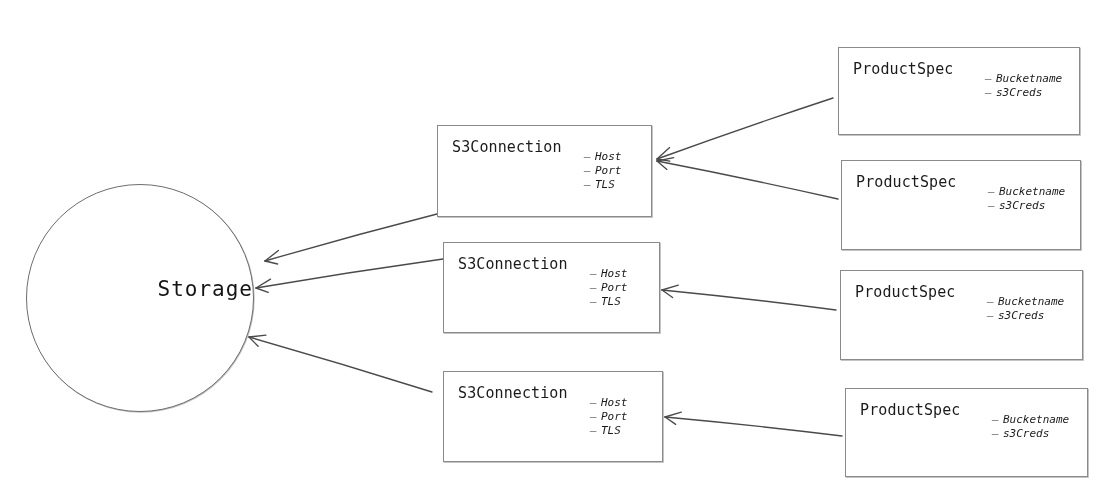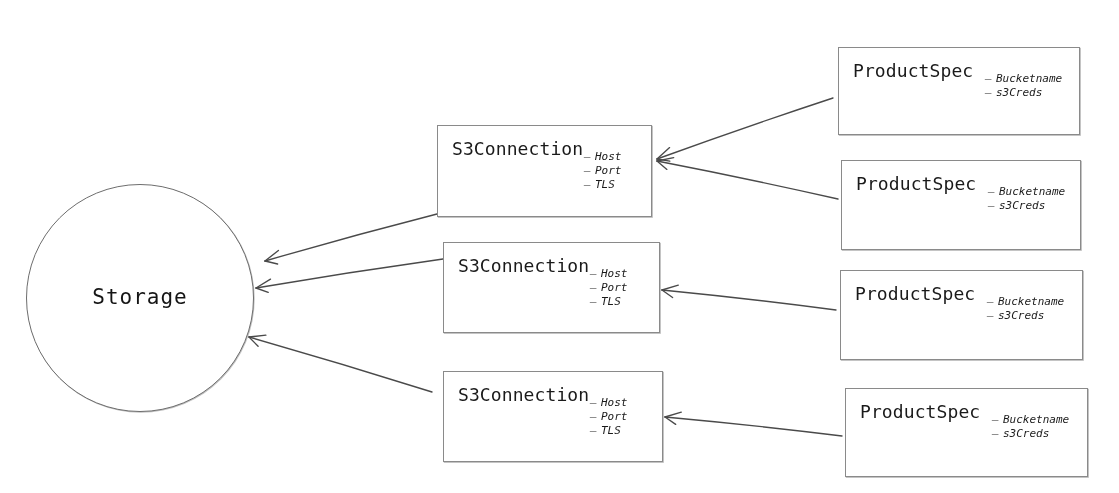--- a/index.html
+++ b/index.html
@@ -27,21 +27,21 @@
     position: absolute;
     box-sizing: border-box;
     background: #ffffff;
     border: 1.3px solid #8a8a8a;
     box-shadow: 0.8px 0.8px 0 0 rgba(120,120,120,0.55);
   }
   .node-title {
     position: absolute;
     left: 14px;
     top: 12px;
-    font-size: 18px;
+    font-size: 15px;
     color: #1a1a1a;
     letter-spacing: 0.1px;
     white-space: nowrap;
   }
   .node-attrs {
     position: absolute;
     left: 146px;
     top: 24px;
     font-size: 11px;
     line-height: 14px;
@@ -111,21 +111,21 @@
         <path d="M662,290 L672.6,297.5" fill="none" stroke="#4a4a4a" stroke-width="1.35" stroke-linecap="round"></path>
       </g>
       <g>
         <path d="M842,436 Q753.6,425.1 665,417" fill="none" stroke="#4a4a4a" stroke-width="1.35" stroke-linecap="round"></path>
         <path d="M665,417 L681.3,412.1" fill="none" stroke="#4a4a4a" stroke-width="1.35" stroke-linecap="round"></path>
         <path d="M665,417 L675.7,424.4" fill="none" stroke="#4a4a4a" stroke-width="1.35" stroke-linecap="round"></path>
       </g>
     </svg>
 
   <div class="circle-node" id="storage-node" style="left: 26px; top: 184px; width: 228px; height: 228px;">
-    <div class="circle-label" id="storage-label" style="top: 100px;">Storage</div>
+    <div class="circle-label" id="storage-label" style="top: 92px; text-align: right;">Storage</div>
   </div>
 
   <div id="boxes-layer">
       <div class="node-box" style="left: 437px; top: 125px; width: 215px; height: 92px;">
         <div class="node-title">S3Connection</div>
         <div class="node-attrs">
           <span class="attr-row"><span class="attr-dash">–</span><span>Host</span></span>
           <span class="attr-row"><span class="attr-dash">–</span><span>Port</span></span>
           <span class="attr-row"><span class="attr-dash">–</span><span>TLS</span></span>
         </div>

